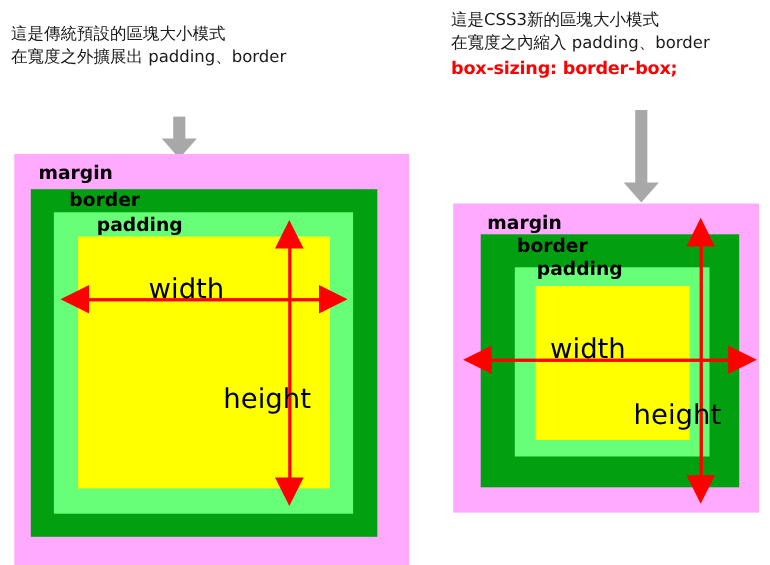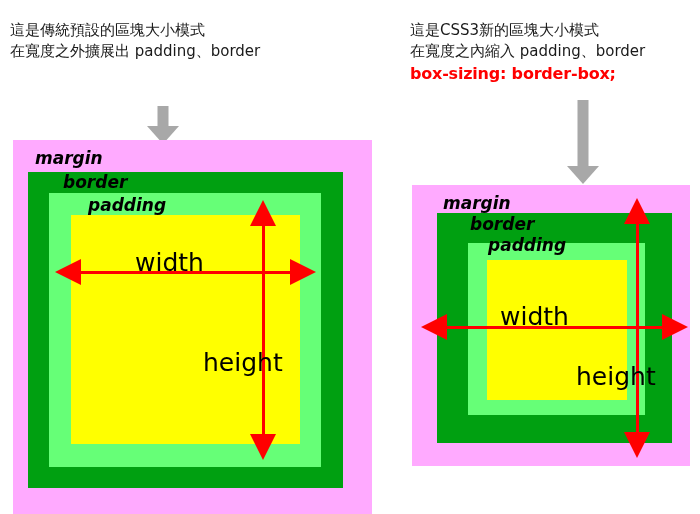--- a/index.html
+++ b/index.html
@@ -28,21 +28,21 @@
     color: #1a1a1a;
   }
   .caption-line.code {
     font-family: "DejaVu Sans", "Liberation Sans", sans-serif;
     font-weight: bold;
     font-size: 16px;
     color: #ff0000;
     letter-spacing: -0.2px;
   }
   .caption-left  { left: 10px;  top: 20px; }
-  .caption-right { left: 410px; top: 20px; }
+  .caption-right { left: 410px; top: 8px; }
 
   
   .gray-arrow { position: absolute; }
   .gray-arrow .shaft {
     position: absolute;
     left: 50%;
     top: 0;
     transform: translateX(-50%);
     width: 11px;
     background: #a8a8a8;
@@ -80,21 +80,20 @@
     position: absolute;
     background: #ffff00;
   }
 
   .box-label {
     position: absolute;
     font-weight: bold;
     font-size: 17px;
     color: #000000;
     white-space: nowrap;
-    font-style: italic;
   }
 
   
   .red-line-h {
     position: absolute;
     height: 3px;
     background: #ff0000;
   }
   .red-line-v {
     position: absolute;

